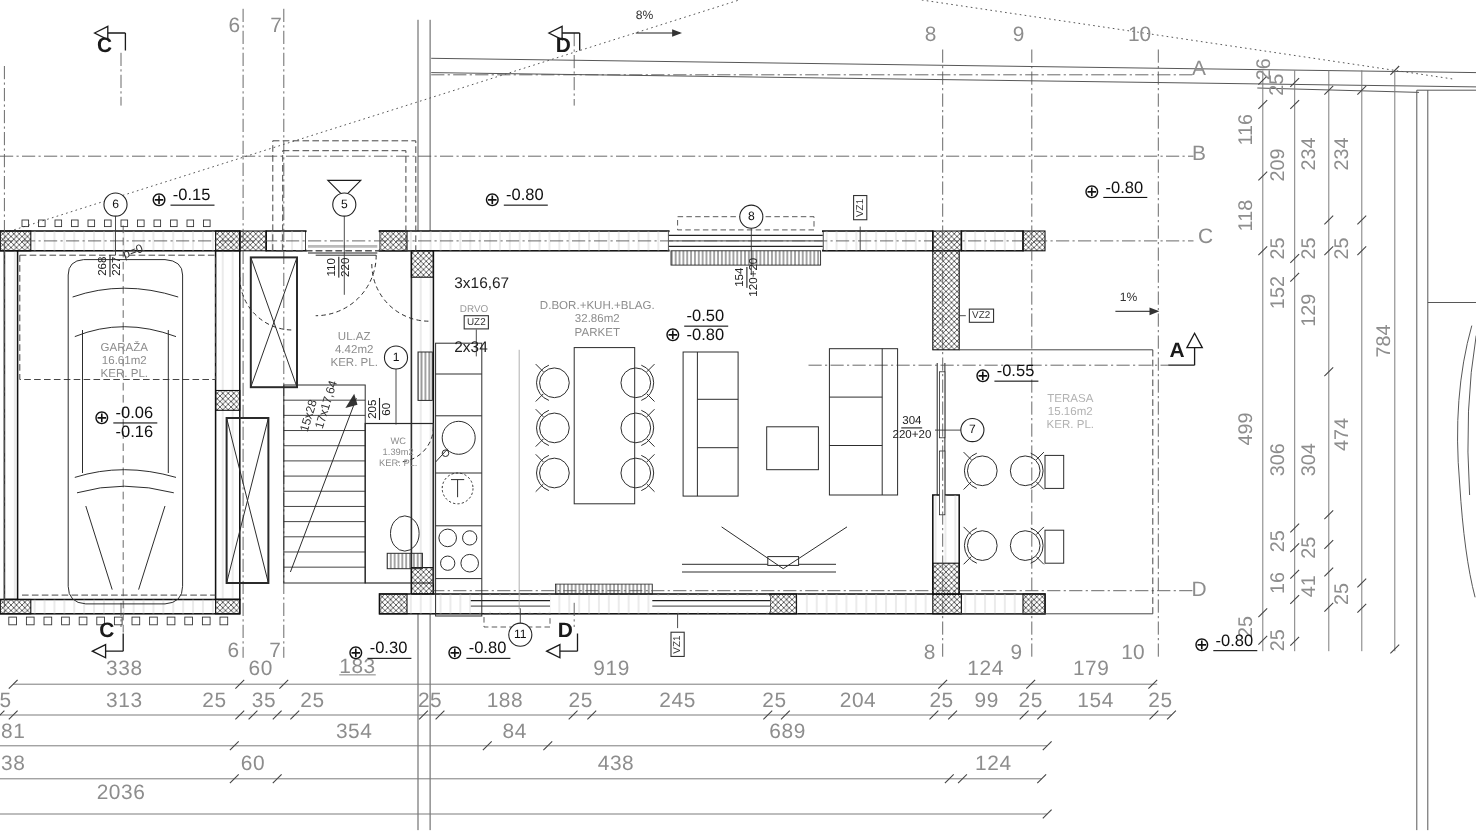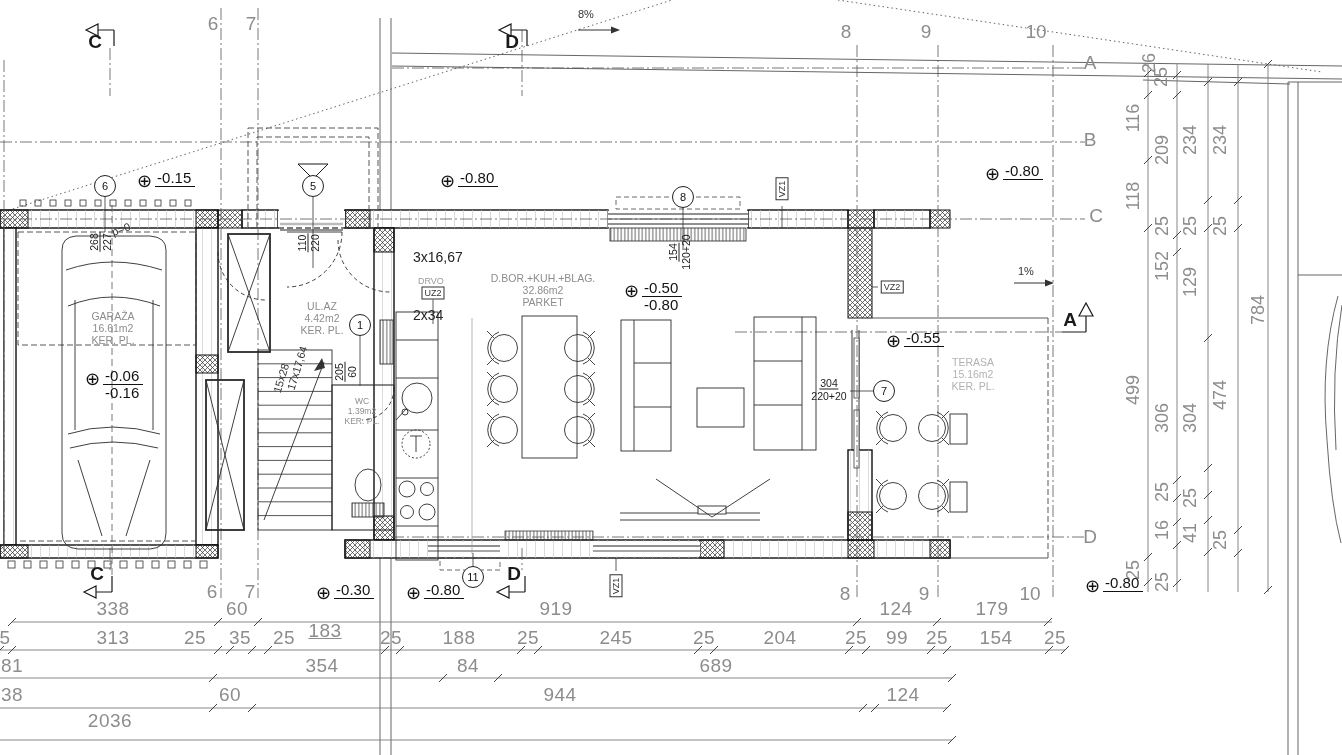--- a/index.html
+++ b/index.html
@@ -474,39 +474,39 @@
       <div class="lab hdim" style="left: 113px; top: 598px;">338</div>
       <div class="lab hdim" style="left: 237px; top: 598px;">60</div>
       <div class="lab hdim" style="left: 556px; top: 598px;">919</div>
       <div class="lab hdim" style="left: 896px; top: 598px;">124</div>
       <div class="lab hdim" style="left: 992px; top: 598px;">179</div>
       <div class="lab hdim" style="left: 5px; top: 627px;">5</div>
       <div class="lab hdim" style="left: 113px; top: 627px;">313</div>
       <div class="lab hdim" style="left: 195px; top: 627px;">25</div>
       <div class="lab hdim" style="left: 240px; top: 627px;">35</div>
       <div class="lab hdim" style="left: 284px; top: 627px;">25</div>
-      <div class="lab hdim" style="left: 325px; top: 620px; text-decoration: underline;">183</div>
+      <div class="lab hdim" style="left: 325px; top: 596px; text-decoration: underline;">183</div>
       <div class="lab hdim" style="left: 391px; top: 627px;">25</div>
       <div class="lab hdim" style="left: 459px; top: 627px;">188</div>
       <div class="lab hdim" style="left: 528px; top: 627px;">25</div>
       <div class="lab hdim" style="left: 616px; top: 627px;">245</div>
       <div class="lab hdim" style="left: 704px; top: 627px;">25</div>
       <div class="lab hdim" style="left: 780px; top: 627px; text-align: center;">204</div>
       <div class="lab hdim" style="left: 856px; top: 627px;">25</div>
       <div class="lab hdim" style="left: 897px; top: 627px;">99</div>
       <div class="lab hdim" style="left: 937px; top: 627px;">25</div>
       <div class="lab hdim" style="left: 996px; top: 627px;">154</div>
       <div class="lab hdim" style="left: 1055px; top: 627px;">25</div>
       <div class="lab hdim" style="left: 12px; top: 655px;">81</div>
       <div class="lab hdim" style="left: 322px; top: 655px;">354</div>
       <div class="lab hdim" style="left: 468px; top: 655px;">84</div>
       <div class="lab hdim" style="left: 716px; top: 655px;">689</div>
       <div class="lab hdim" style="left: 12px; top: 684px;">38</div>
       <div class="lab hdim" style="left: 230px; top: 684px;">60</div>
-      <div class="lab hdim" style="left: 560px; top: 684px;">944</div>
+      <div class="lab hdim" style="left: 560px; top: 684px;">438</div>
       <div class="lab hdim" style="left: 903px; top: 684px;">124</div>
       <div class="lab hdim" style="left: 110px; top: 710px;">2036</div>
     </div>
   <div>
       <div class="lab vdim" style="left: 1149px; top: 63px;">26</div>
       <div class="lab vdim" style="left: 1161px; top: 77px;">25</div>
       <div class="lab vdim" style="left: 1133px; top: 118px;">116</div>
       <div class="lab vdim" style="left: 1133px; top: 196px;">118</div>
       <div class="lab vdim" style="left: 1133px; top: 390px;">499</div>
       <div class="lab vdim" style="left: 1133px; top: 570px;">25</div>
@@ -555,21 +555,21 @@
         <span class="evals">
           <span class="u">-0.80</span>
         </span>
       </div>
       <div class="elev" style="left: 985px; top: 163px;">
         <span class="esym"></span>
         <span class="evals">
           <span class="u">-0.80</span>
         </span>
       </div>
-      <div class="elev" style="left: 624px; top: 280px;">
+      <div class="elev" style="left: 604px; top: 280px; align-items: flex-end;">
         <span class="esym"></span>
         <span class="evals">
           <span class="u">-0.50</span>
           <span>-0.80</span>
         </span>
       </div>
       <div class="elev" style="left: 85px; top: 368px;">
         <span class="esym"></span>
         <span class="evals">
           <span class="u">-0.06</span>

